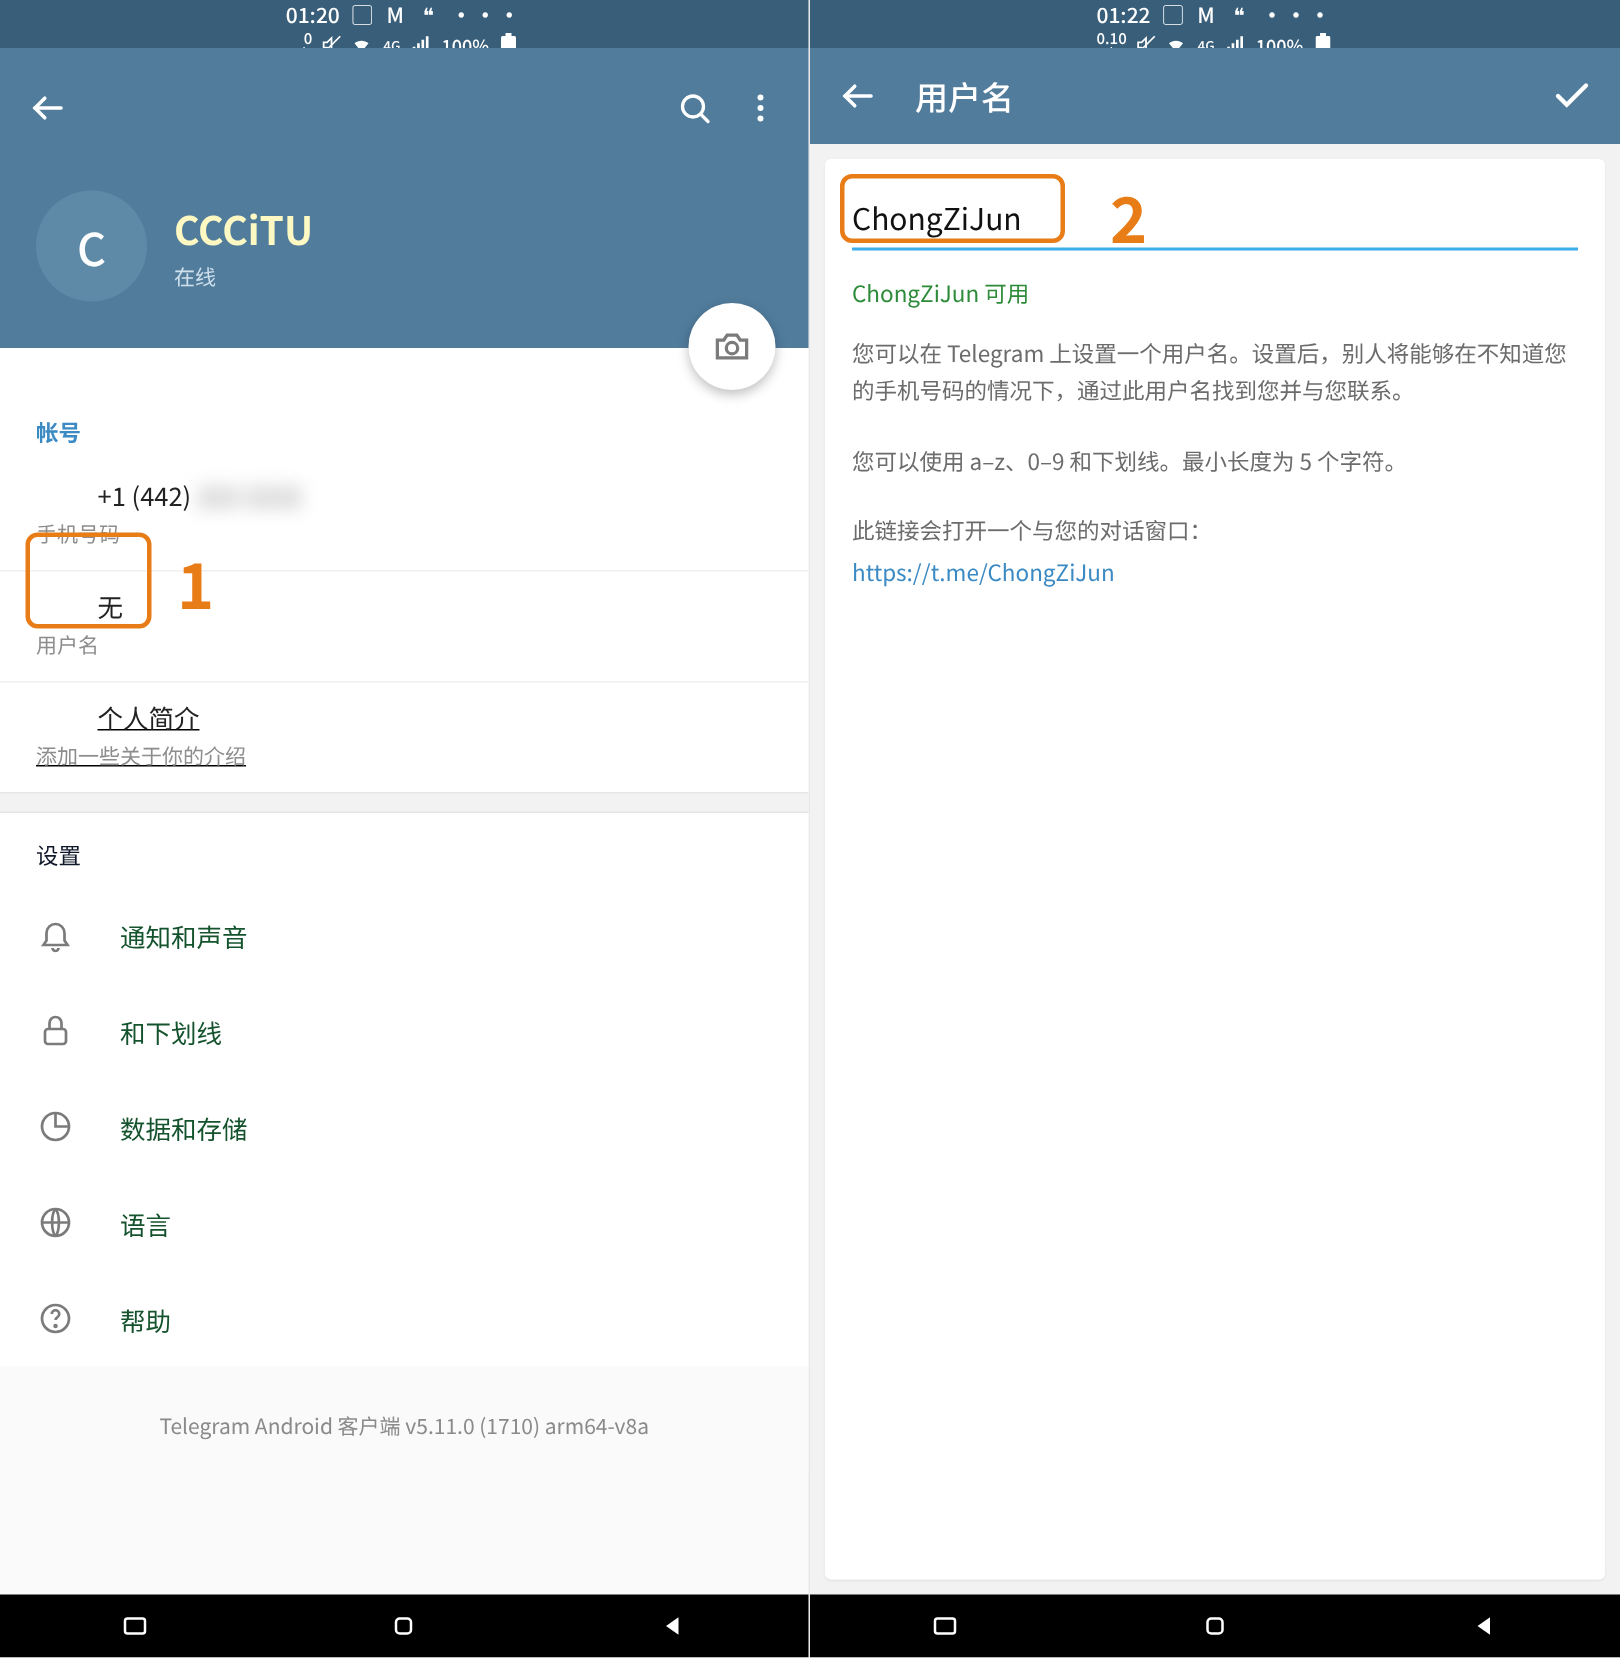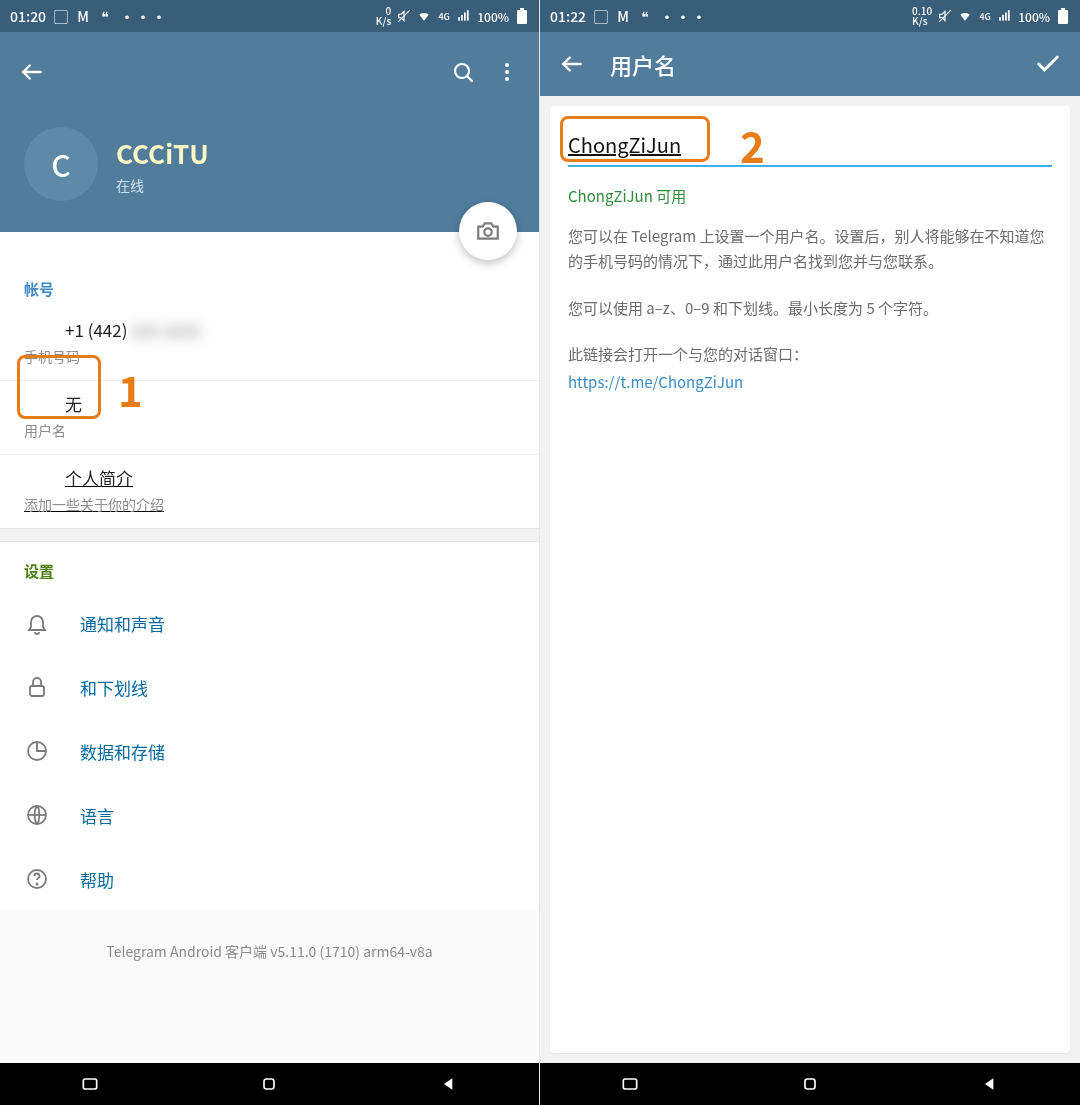--- a/index.html
+++ b/index.html
@@ -1,20 +1,20 @@
 <!DOCTYPE html>
 <html><head>
 <meta charset="utf-8">
 <style>
 * { margin:0; padding:0; box-sizing:border-box; font-family:-apple-system,"Noto Sans CJK SC","PingFang SC",Roboto,Helvetica,Arial,sans-serif; }
 body { display:flex; background:#fff; width:1080px; height:1105px; }
 .phone { width:540px; height:1105px; position:relative; background:#fafafa; display:flex; flex-direction:column; }
 .phone.left { border-right:1px solid #e8e8e8; }
 
-.statusbar { height:32px; background:#395e79; color:#fff; display:flex; align-items:center; justify-content:space-between; padding:0 10px; font-size:14px; font-weight:500; }
+.statusbar { height:32px; background:#395e79; color:#fff; display:flex; align-items:center; justify-content:space-between; padding:0 10px; font-size:14px; font-weight:500;flex-direction:column; }
 .statusbar .sb-left { display:flex; align-items:center; gap:8px; }
 .statusbar .sb-right { display:flex; align-items:center; gap:6px; font-size:12px; }
 .statusbar .sb-ico { width:14px; height:14px; display:inline-flex; align-items:center; justify-content:center; }
 .statusbar .sb-more { letter-spacing:2px; font-weight:700; }
 
 .appbar { background:#517c9c; color:#fff; display:flex; align-items:center; height:64px; padding:0 10px; }
 .appbar.tall { height:200px; align-items:flex-start; padding-top:18px; position:relative; }
 .appbar .back { width:44px; height:44px; display:flex; align-items:center; justify-content:center; }
 .appbar .title { font-size:22px; font-weight:500; margin-left:16px; }
 .appbar .action { width:44px; height:44px; display:flex; align-items:center; justify-content:center; }
@@ -27,40 +27,40 @@
 
 .fab { position:absolute; right:22px; bottom:-28px; width:58px; height:58px; border-radius:50%; background:#fff; box-shadow:0 3px 8px rgba(0,0,0,.25); display:flex; align-items:center; justify-content:center; }
 
 .section { background:#fff; }
 .section-title { color:#3b8ac4; font-size:15px; font-weight:600; padding:46px 24px 8px; }
 .item { padding:10px 24px 14px; border-bottom:1px solid #f0f0f0; }
 .item:last-child { border-bottom:none;text-decoration:underline; }
 .item .primary { font-size:17px; color:#222;margin-left:41px; }
 .item .secondary { font-size:14px; color:#8d8d8d; margin-top:4px; }
 .gap { height:14px; background:#f2f2f2; border-top:1px solid #e6e6e6; border-bottom:1px solid #e6e6e6; }
-.section-title2 { color:#4d7c0f; font-size:15px; font-weight:700; padding:18px 24px 10px; background:#fff; }
+.section-title2 { color:#0f172a; font-size:15px; font-weight:400; padding:18px 24px 10px; background:#fff; }
 
 .settings-list { background:#fff; }
 .setrow { display:flex; align-items:center; height:64px; padding:0 24px; gap:30px; }
 .setrow .seticon { width:26px; height:26px; display:flex; align-items:center; justify-content:center; color:#7b7b7b; }
-.setrow .setlabel { font-size:17px; color:#0369a1; }
+.setrow .setlabel { font-size:17px; color:#14532d; }
 
 .footer { text-align:center; color:#8a8a8a; font-size:14px; padding:30px 0 20px; background:#fafafa; }
 
 .navbar { height:42px; background:#000; margin-top:auto; display:flex; align-items:center; justify-content:space-around; }
 .navbar .navbtn { width:80px; height:24px; display:flex; align-items:center; justify-content:center; }
 
 
 .hl { position:absolute; border:3px solid #e87c17; border-radius:8px; pointer-events:none; }
 .annot { position:absolute; color:#e87c17; font-size:42px; font-weight:700; pointer-events:none; }
 
 
 .card { background:#fff; margin:10px; padding:24px 18px 30px; border-radius:4px; box-shadow:0 1px 2px rgba(0,0,0,.06); flex:1; }
 .input-wrap { border-bottom:2px solid #3daee9; padding-bottom:6px; margin-bottom:18px; }
-.input-wrap input { border:none; outline:none; font-size:20px; color:#111; width:100%; background:transparent;text-decoration:underline; }
+.input-wrap input { border:none; outline:none; font-size:20px; color:#111; width:100%; background:transparent; }
 .avail { color:#2e8b3a; font-size:15px; margin-bottom:18px; }
 .desc { color:#6c6c6c; font-size:15px; line-height:1.65; margin-bottom:22px; }
 .link { color:#3b8ac4; font-size:15px; }
 .blurred { filter:blur(6px); color:#777; }
 </style>
 </head>
 <body>
 
 <div class="phone left">
 

